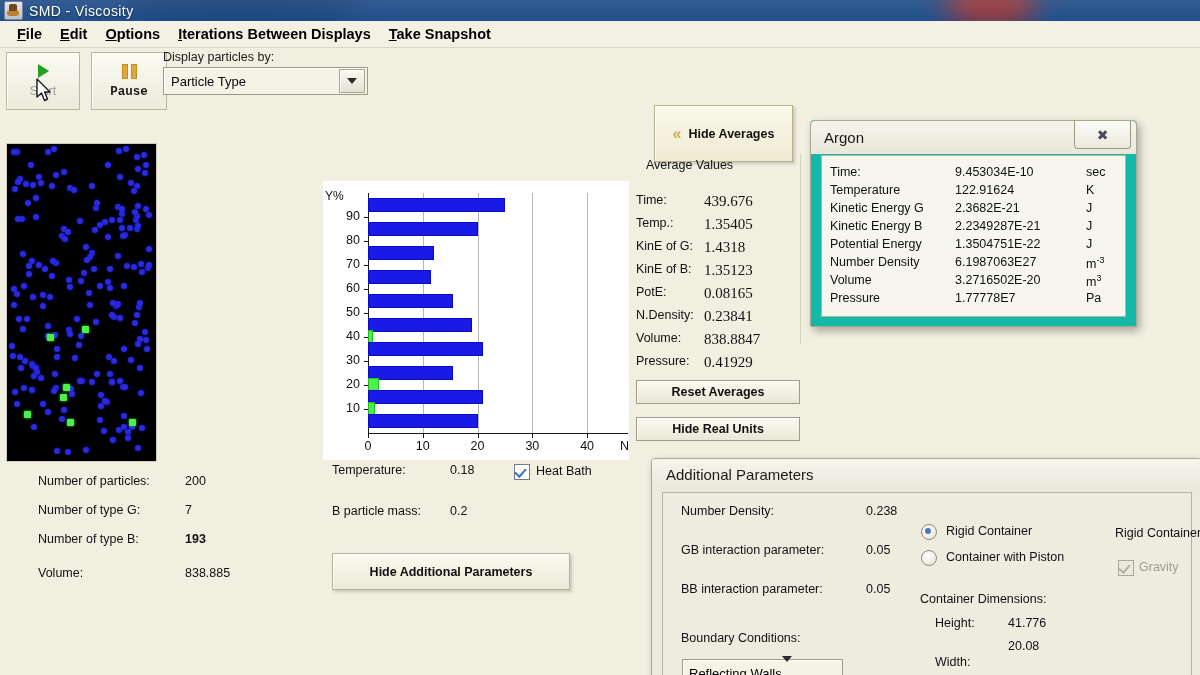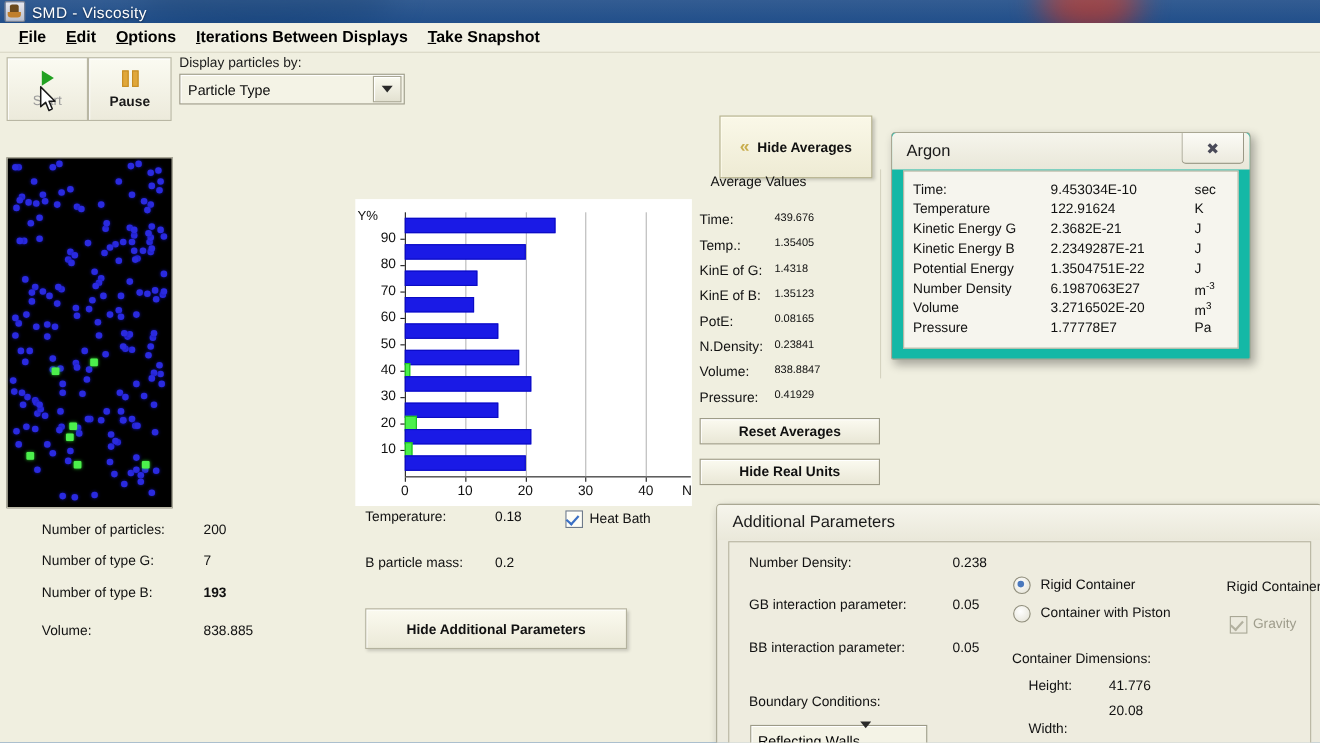--- a/index.html
+++ b/index.html
@@ -95,21 +95,21 @@
     position: absolute;
     background: linear-gradient(180deg,#fbfbf2,#eceadb);
     border: 1px solid #b9b7a4;
     box-shadow: inset 1px 1px 0 #fff;
     display: flex; flex-direction: column;
     align-items: center; justify-content: center;
     font-size: 12.5px; color: #3e3e3e;
     cursor: default;
   }
   #btn-start { left: 6px; top: 4px; width: 72px; height: 56px; color:#9b9b9b; }
-  #btn-pause { left: 80px; top: 4px; width: 74px; height: 56px; }
+  #btn-pause { left: 91px; top: 4px; width: 74px; height: 56px; font-family: Liberation Mono, monospace; }
   .play-tri {
     width: 0; height: 0;
     border-left: 11px solid #21a121;
     border-top: 7px solid transparent;
     border-bottom: 7px solid transparent;
     margin-bottom: 6px;
   }
   .pause-ico { display: flex; gap: 3px; margin-bottom: 6px; }
   .pause-ico i {
     display: block; width: 4px; height: 13px;
@@ -236,21 +236,21 @@
     box-shadow: 2px 2px 3px rgba(0,0,0,.18), inset 1px 1px 0 #fff;
     display: flex; align-items: center; justify-content: center;
     font-size: 12.5px; font-weight: bold; color: #111;
     cursor: default;
   }
 
   
   #averages-panel { position: absolute; left: 636px; top: 133px; width: 165px; height: 200px; }
   #averages-title { position: absolute; left: 10px; top: 4px; font-size: 12.5px; color: #111; }
   .avg-label { position: absolute; font-size: 12.5px; color: #111; left: 0px; }
-  .avg-value { position: absolute; font-size: 10px; color: #111; left: 68px; }
+  .avg-value { position: absolute; font-size: 15px; color: #111; left: 68px; font-family: Liberation Serif, serif; }
   #avg-divider { position: absolute; left: 164px; top: 0; width: 1px; height: 190px; background: #d5d3c0; }
 
   .plain-btn {
     position: absolute;
     background: linear-gradient(180deg,#fbfaf0,#e9e7d6);
     border: 1px solid #9e9c88;
     box-shadow: inset 1px 1px 0 #fff;
     display: flex; align-items: center; justify-content: center;
     font-size: 12.5px; font-weight: bold; color: #111;
     cursor: default;

